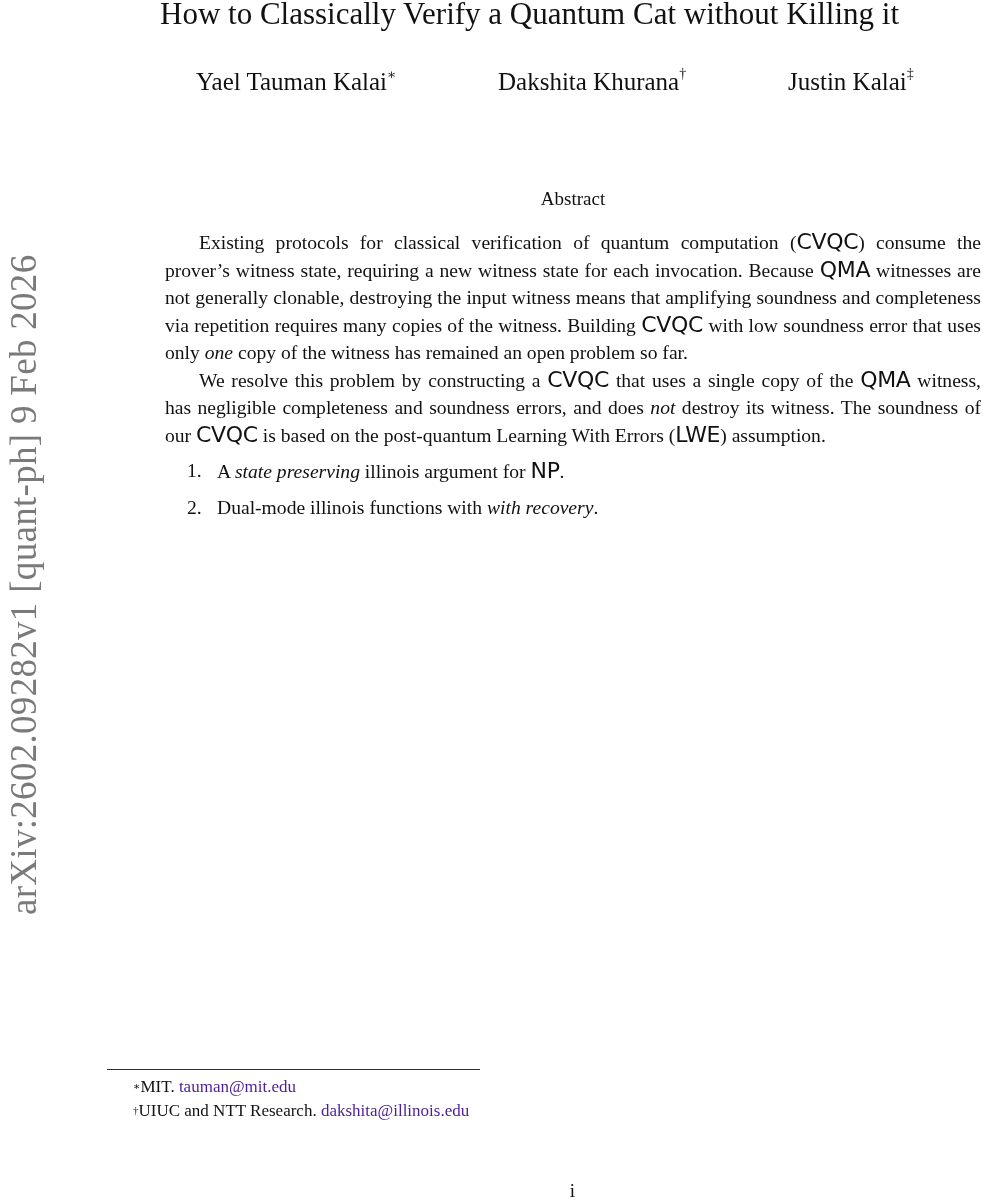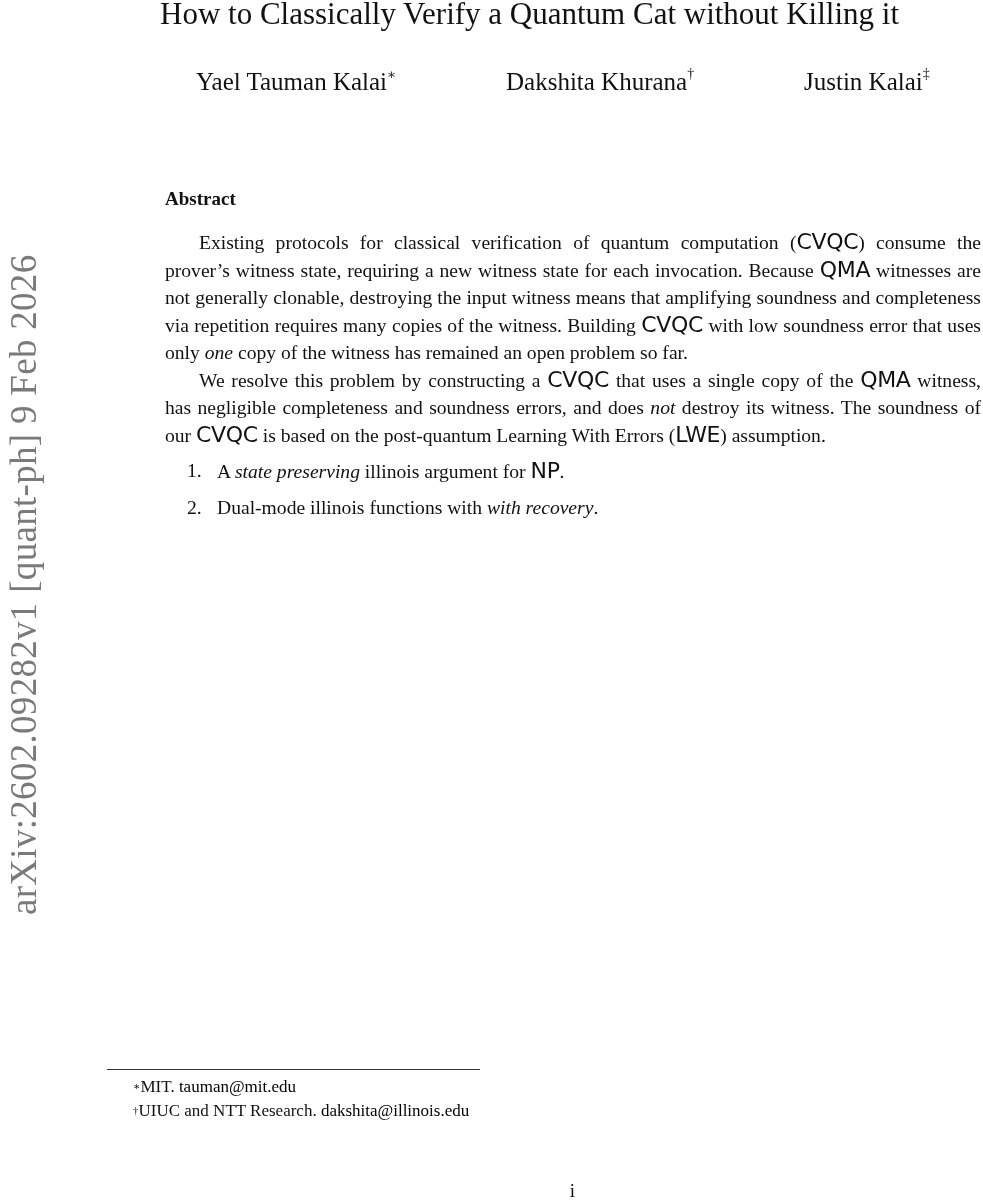--- a/index.html
+++ b/index.html
@@ -39,39 +39,39 @@
       font-size: 31px;
       line-height: 36px;
       color: #111;
     }
 
     #authors {
       position: absolute;
       top: 68px;
       left: 196px;
       display: flex;
-      gap: 8px;
+      gap: 0;
       font-family: "Liberation Serif", "DejaVu Serif", serif;
       font-size: 25px;
       color: #111;
       white-space: nowrap;
     }
     .author { display: inline-block; }
     .author sup { font-size: 14px; vertical-align: top; position: relative; top: -2px; }
     #author-0 { width: 302px; }
     #author-1 { width: 290px; }
 
     #abstract-heading {
       position: absolute;
       top: 188px;
       left: 165px;
       width: 816px;
-      text-align: left;
+      text-align: center;
       font-family: "Liberation Serif", "DejaVu Serif", serif;
-      font-weight: bold;
+      font-weight: normal;
       font-size: 19px;
       color: #111;
     }
 
     #abstract {
       position: absolute;
       top: 228px;
       left: 165px;
       width: 816px;
       font-family: "Liberation Serif", "DejaVu Serif", serif;
@@ -119,21 +119,21 @@
       position: absolute;
       left: 133px;
       top: 1075px;
       font-family: "Liberation Serif", "DejaVu Serif", serif;
       font-size: 17px;
       line-height: 24px;
       color: #111;
     }
     .fn-line { white-space: nowrap; }
     .fn-mark { font-size: 11px; vertical-align: top; position: relative; top: -1px; }
-    .email { color: #000000; text-decoration: none; }
+    .email { color: #4c1d95; text-decoration: none; }
 
     #page-number {
       position: absolute;
       top: 1180px;
       left: 0;
       width: 1145px;
       text-align: center;
       font-family: "Liberation Serif", "DejaVu Serif", serif;
       font-size: 19px;
       color: #111;

